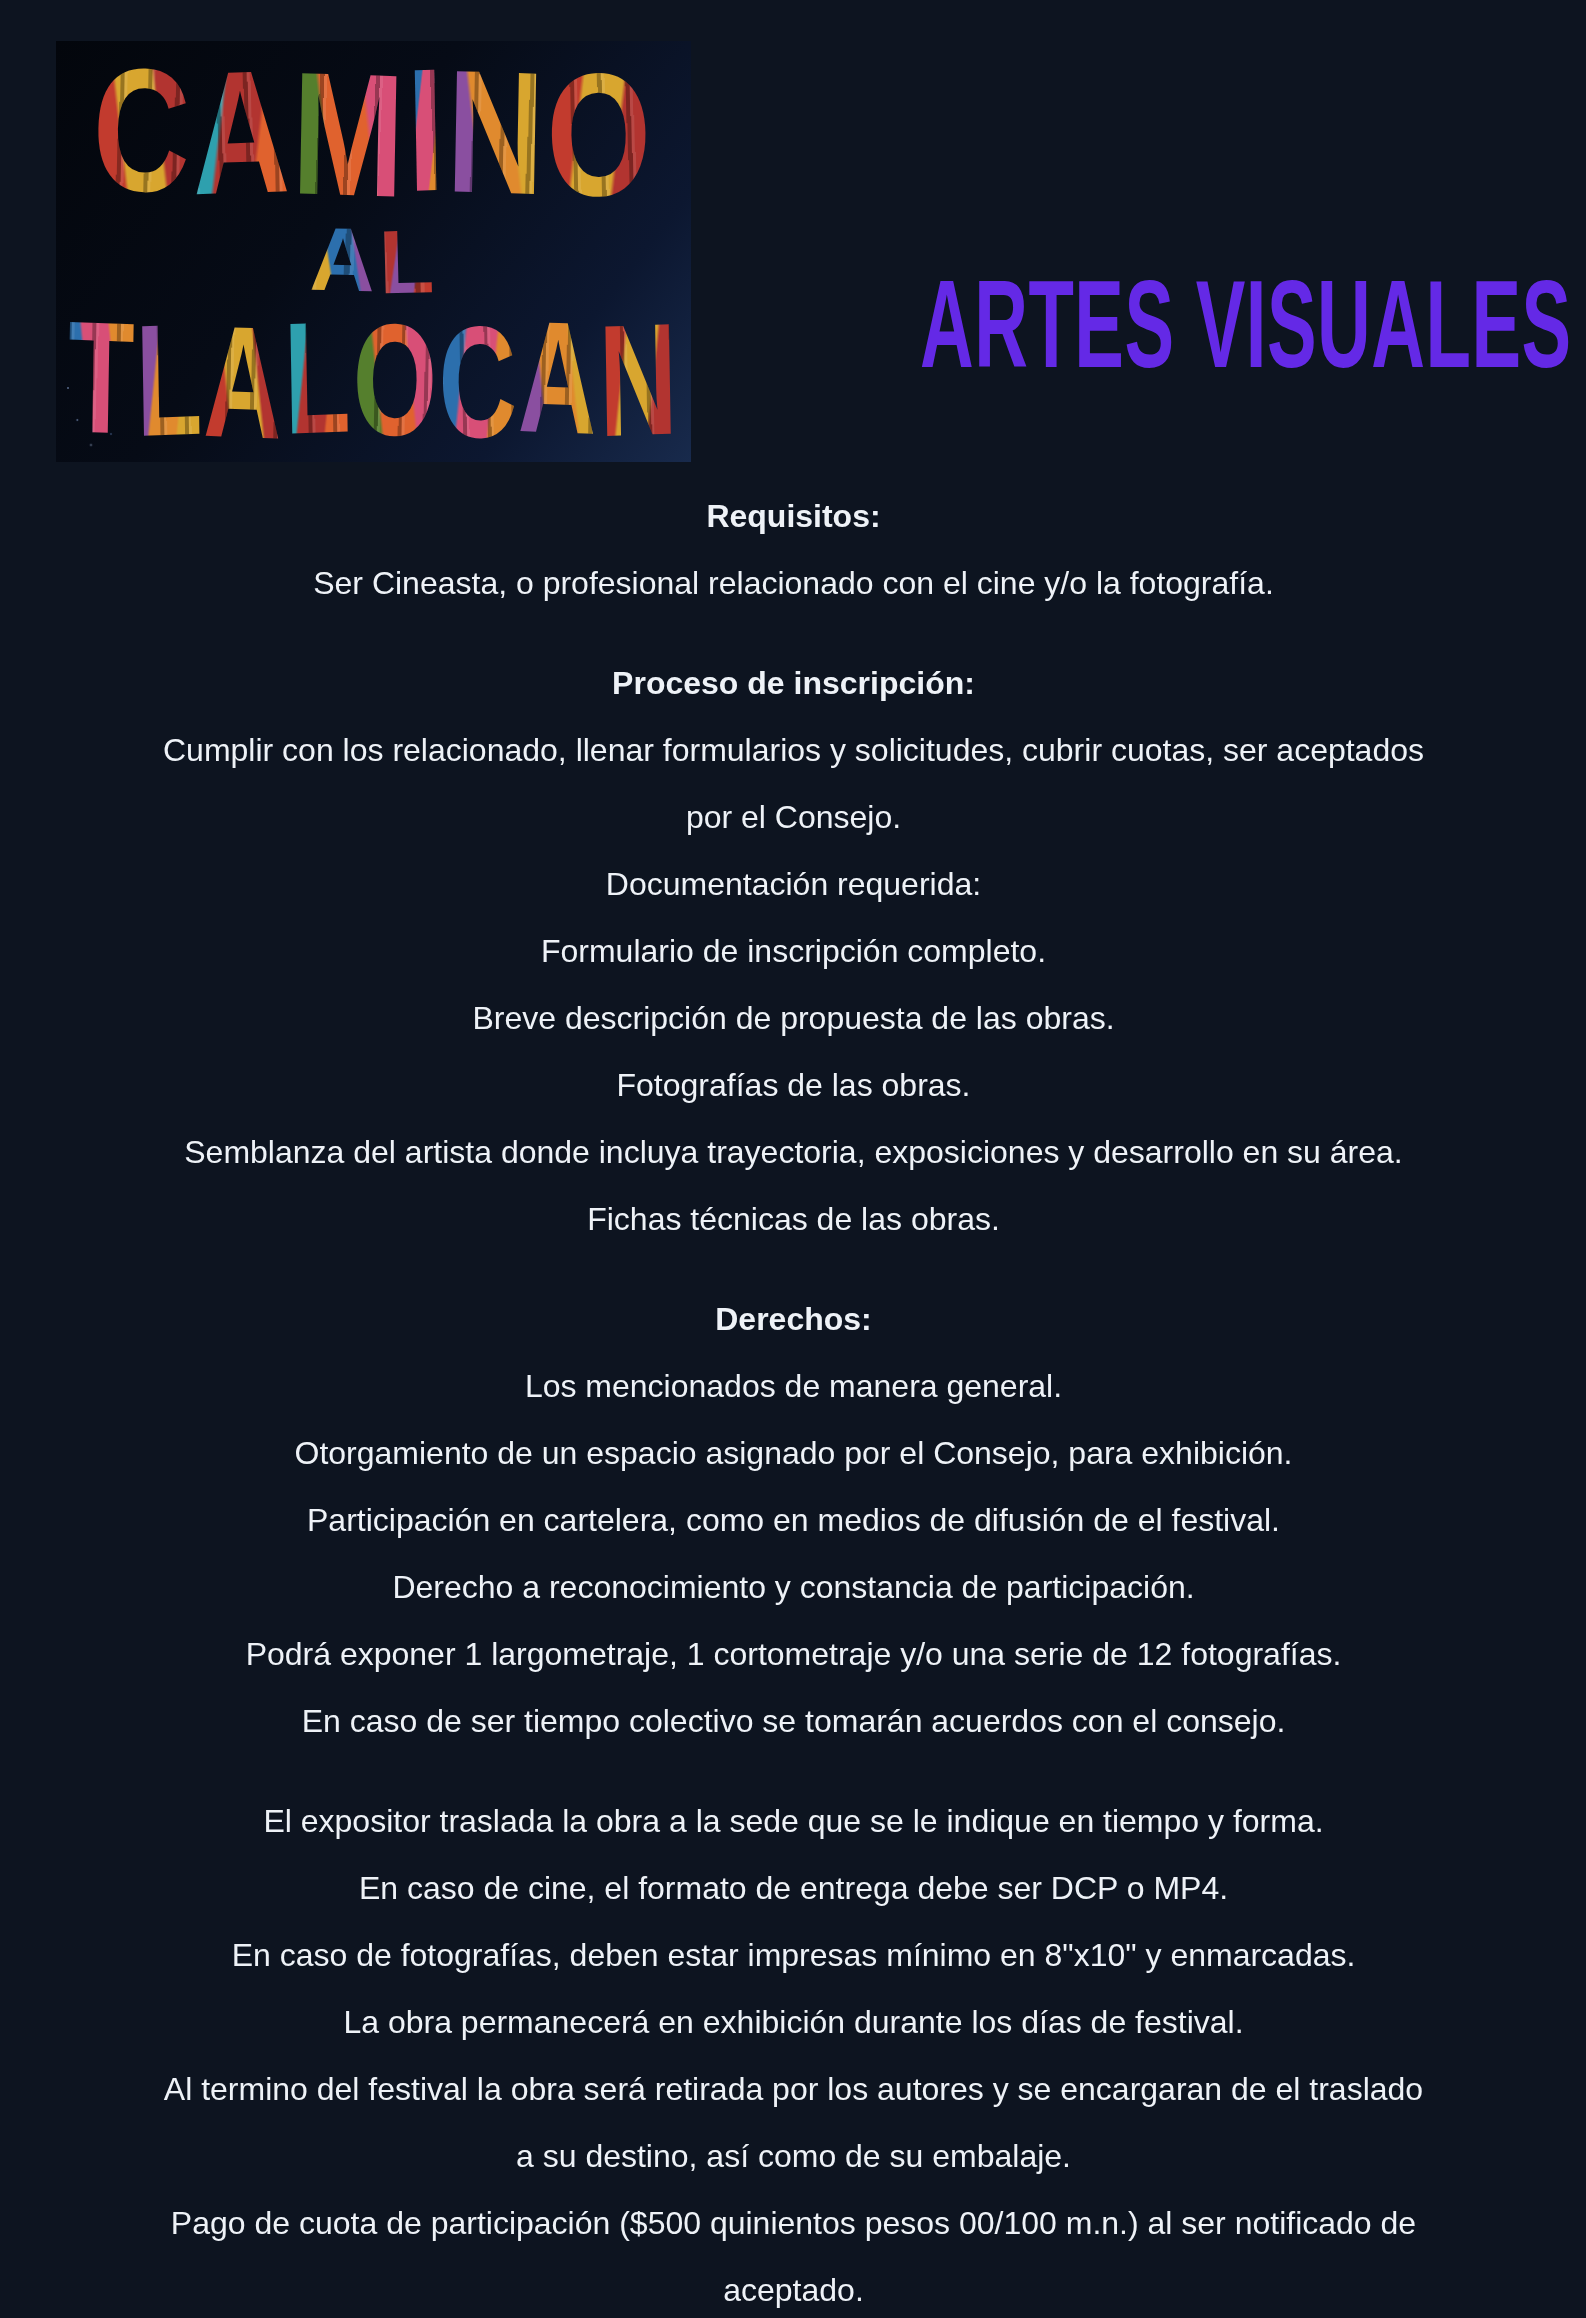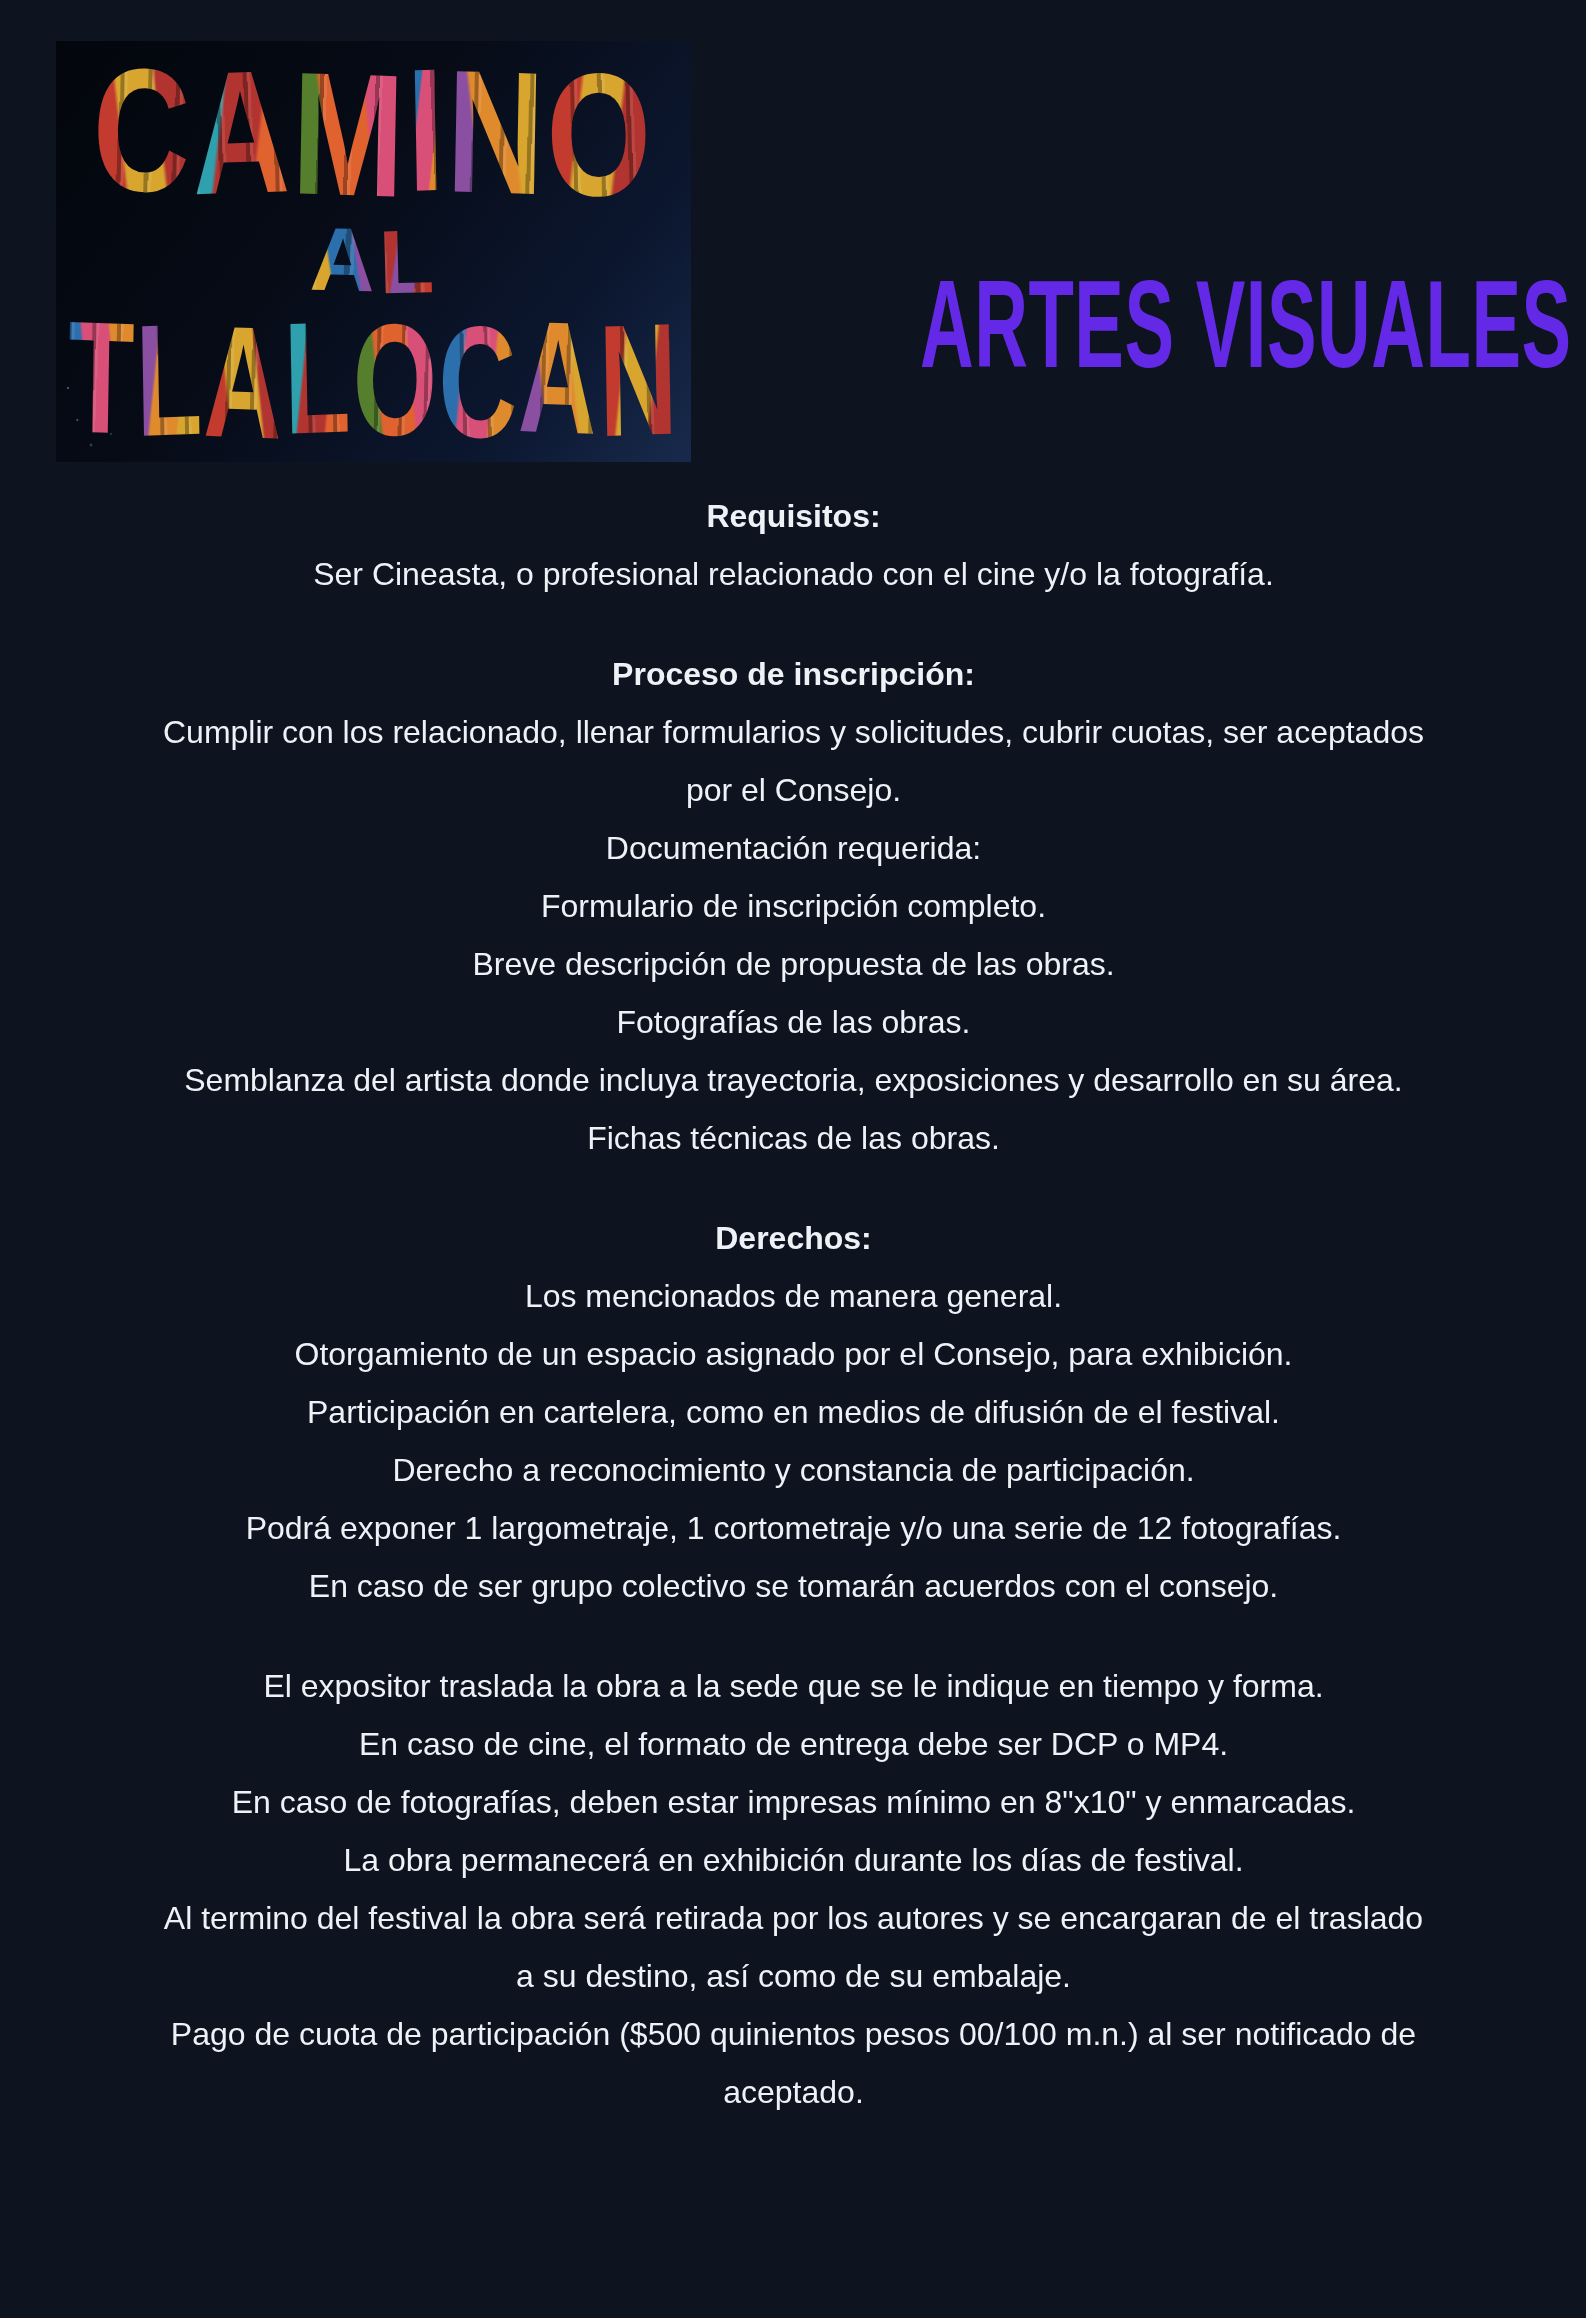--- a/index.html
+++ b/index.html
@@ -56,21 +56,21 @@
   }
 
   
   .content{
     position:absolute;top:491px;left:20px;width:1547px;
     font-size:32px;line-height:50px;text-align:center;
   }
   .sec{margin:50px 0 0;}
   .sec:first-child{margin-top:0;}
   .sec-heading{margin:0;font-size:32px;line-height:50px;font-weight:bold;}
-  .line{margin:8px;font-weight:400;}
+  .line{margin:17px;font-weight:400;}
 </style>
 </head>
 <body>
 
 <div class="page" style="background: rgb(13, 20, 32);">
 
   <div class="logo">
     <div class="star-field"></div>
     <div class="logo-line l0"><span class="logo-letter" style="background-image: repeating-linear-gradient(92deg, rgba(0, 0, 0, 0.3) 0px, rgba(0, 0, 0, 0.3) 5.4px, rgba(255, 255, 255, 0.1) 5.4px, rgba(255, 255, 255, 0.1) 9.3px, rgba(0, 0, 0, 0) 9.3px, rgba(0, 0, 0, 0) 36px), linear-gradient(80deg, rgb(194, 59, 46) 0%, rgb(194, 59, 46) 30%, rgb(216, 166, 47) 33%, rgb(216, 166, 47) 63%, rgb(178, 52, 48) 66%, rgb(178, 52, 48) 100%); transform: rotate(1.4deg) translateY(-1.5px);">C</span><span class="logo-letter" style="background-image: repeating-linear-gradient(88deg, rgba(0, 0, 0, 0.3) 0px, rgba(0, 0, 0, 0.3) 5.4px, rgba(255, 255, 255, 0.1) 5.4px, rgba(255, 255, 255, 0.1) 9.3px, rgba(0, 0, 0, 0) 9.3px, rgba(0, 0, 0, 0) 36px), linear-gradient(100deg, rgb(46, 160, 174) 0%, rgb(46, 160, 174) 30%, rgb(178, 52, 48) 33%, rgb(178, 52, 48) 63%, rgb(224, 98, 46) 66%, rgb(224, 98, 46) 100%); transform: rotate(-1.4deg) translateY(0.8px);">A</span><span class="logo-letter" style="background-image: repeating-linear-gradient(92deg, rgba(0, 0, 0, 0.3) 0px, rgba(0, 0, 0, 0.3) 5.4px, rgba(255, 255, 255, 0.1) 5.4px, rgba(255, 255, 255, 0.1) 9.3px, rgba(0, 0, 0, 0) 9.3px, rgba(0, 0, 0, 0) 36px), linear-gradient(80deg, rgb(85, 127, 45) 0%, rgb(85, 127, 45) 30%, rgb(224, 98, 46) 33%, rgb(224, 98, 46) 63%, rgb(216, 79, 119) 66%, rgb(216, 79, 119) 100%); transform: rotate(1.4deg) translateY(3.1px);">M</span><span class="logo-letter" style="background-image: repeating-linear-gradient(88deg, rgba(0, 0, 0, 0.3) 0px, rgba(0, 0, 0, 0.3) 5.4px, rgba(255, 255, 255, 0.1) 5.4px, rgba(255, 255, 255, 0.1) 9.3px, rgba(0, 0, 0, 0) 9.3px, rgba(0, 0, 0, 0) 36px), linear-gradient(100deg, rgb(44, 111, 173) 0%, rgb(44, 111, 173) 30%, rgb(216, 79, 119) 33%, rgb(216, 79, 119) 63%, rgb(224, 138, 46) 66%, rgb(224, 138, 46) 100%); transform: rotate(-1.4deg) translateY(-1.5px);">I</span><span class="logo-letter" style="background-image: repeating-linear-gradient(92deg, rgba(0, 0, 0, 0.3) 0px, rgba(0, 0, 0, 0.3) 5.4px, rgba(255, 255, 255, 0.1) 5.4px, rgba(255, 255, 255, 0.1) 9.3px, rgba(0, 0, 0, 0) 9.3px, rgba(0, 0, 0, 0) 36px), linear-gradient(80deg, rgb(138, 79, 160) 0%, rgb(138, 79, 160) 30%, rgb(224, 138, 46) 33%, rgb(224, 138, 46) 63%, rgb(216, 166, 47) 66%, rgb(216, 166, 47) 100%); transform: rotate(1.4deg) translateY(0.8px);">N</span><span class="logo-letter" style="background-image: repeating-linear-gradient(88deg, rgba(0, 0, 0, 0.3) 0px, rgba(0, 0, 0, 0.3) 5.4px, rgba(255, 255, 255, 0.1) 5.4px, rgba(255, 255, 255, 0.1) 9.3px, rgba(0, 0, 0, 0) 9.3px, rgba(0, 0, 0, 0) 36px), linear-gradient(100deg, rgb(194, 59, 46) 0%, rgb(194, 59, 46) 30%, rgb(216, 166, 47) 33%, rgb(216, 166, 47) 63%, rgb(178, 52, 48) 66%, rgb(178, 52, 48) 100%); transform: rotate(-1.4deg) translateY(3.1px);">O</span></div>
     <div class="logo-line l1"><span class="logo-letter" style="background-image: repeating-linear-gradient(92deg, rgba(0, 0, 0, 0.3) 0px, rgba(0, 0, 0, 0.3) 5.4px, rgba(255, 255, 255, 0.1) 5.4px, rgba(255, 255, 255, 0.1) 9.3px, rgba(0, 0, 0, 0) 9.3px, rgba(0, 0, 0, 0) 36px), linear-gradient(80deg, rgb(216, 166, 47) 0%, rgb(216, 166, 47) 30%, rgb(44, 111, 173) 33%, rgb(44, 111, 173) 63%, rgb(138, 79, 160) 66%, rgb(138, 79, 160) 100%); transform: rotate(1.4deg) translateY(-1.5px);">A</span><span class="logo-letter" style="background-image: repeating-linear-gradient(88deg, rgba(0, 0, 0, 0.3) 0px, rgba(0, 0, 0, 0.3) 5.4px, rgba(255, 255, 255, 0.1) 5.4px, rgba(255, 255, 255, 0.1) 9.3px, rgba(0, 0, 0, 0) 9.3px, rgba(0, 0, 0, 0) 36px), linear-gradient(100deg, rgb(178, 52, 48) 0%, rgb(178, 52, 48) 30%, rgb(138, 79, 160) 33%, rgb(138, 79, 160) 63%, rgb(194, 59, 46) 66%, rgb(194, 59, 46) 100%); transform: rotate(-1.4deg) translateY(0.8px);">L</span></div>
@@ -95,21 +95,21 @@
         <p class="line">Semblanza del artista donde incluya trayectoria, exposiciones y desarrollo en su área.</p>
         <p class="line">Fichas técnicas de las obras.</p>
       </section>
       <section class="sec">
         <h2 class="sec-heading">Derechos:</h2>
         <p class="line">Los mencionados de manera general.</p>
         <p class="line">Otorgamiento de un espacio asignado por el Consejo, para exhibición.</p>
         <p class="line">Participación en cartelera, como en medios de difusión de el festival.</p>
         <p class="line">Derecho a reconocimiento y constancia de participación.</p>
         <p class="line">Podrá exponer 1 largometraje, 1 cortometraje y/o una serie de 12 fotografías.</p>
-        <p class="line">En caso de ser grupo colectivo se tomarán acuerdos con el consejo.</p>
+        <p class="line">En caso de ser tiempo colectivo se tomarán acuerdos con el consejo.</p>
       </section>
       <section class="sec">
         <p class="line">El expositor traslada la obra a la sede que se le indique en tiempo y forma.</p>
         <p class="line">En caso de cine, el formato de entrega debe ser DCP o MP4.</p>
         <p class="line">En caso de fotografías, deben estar impresas mínimo en 8"x10" y enmarcadas.</p>
         <p class="line">La obra permanecerá en exhibición durante los días de festival.</p>
         <p class="line">Al termino del festival la obra será retirada por los autores y se encargaran de el traslado</p>
         <p class="line">a su destino, así como de su embalaje.</p>
         <p class="line">Pago de cuota de participación ($500 quinientos pesos 00/100 m.n.) al ser notificado de</p>
         <p class="line">aceptado.</p>

